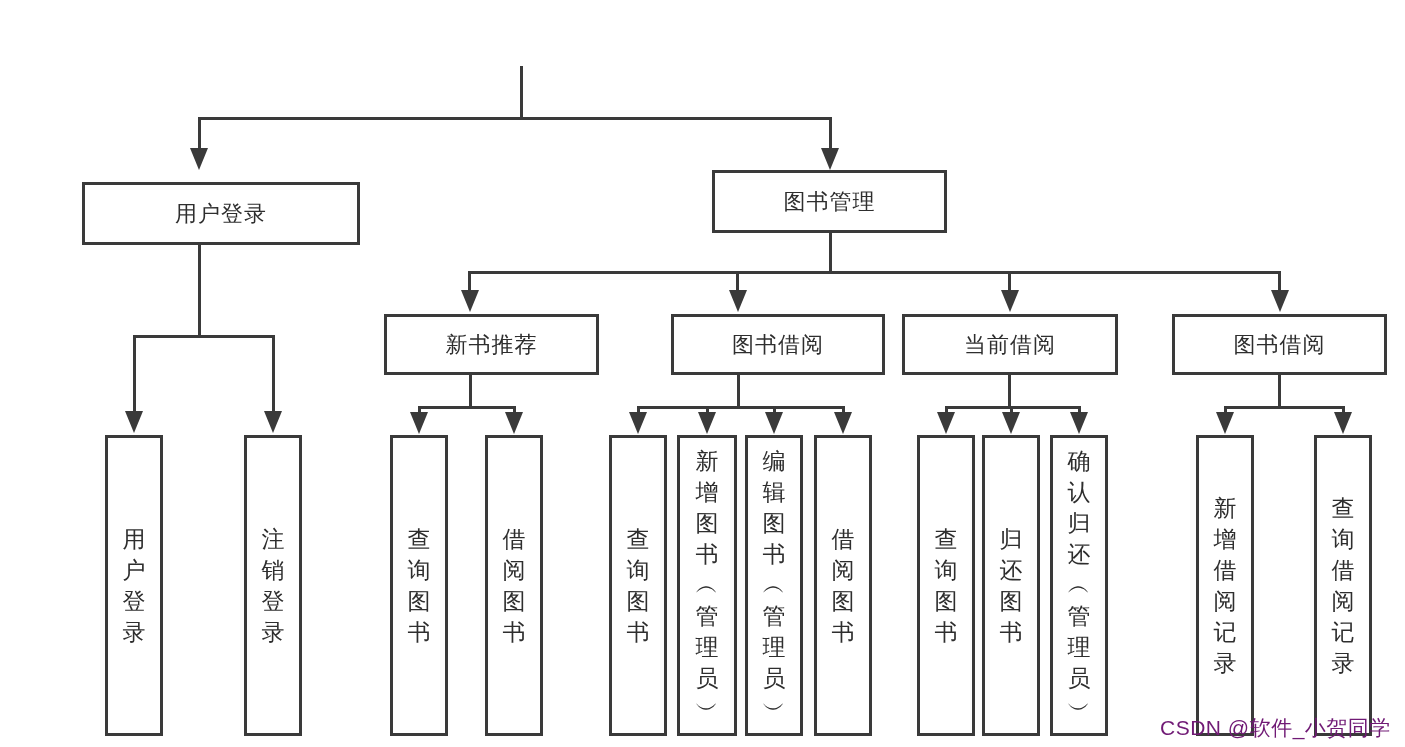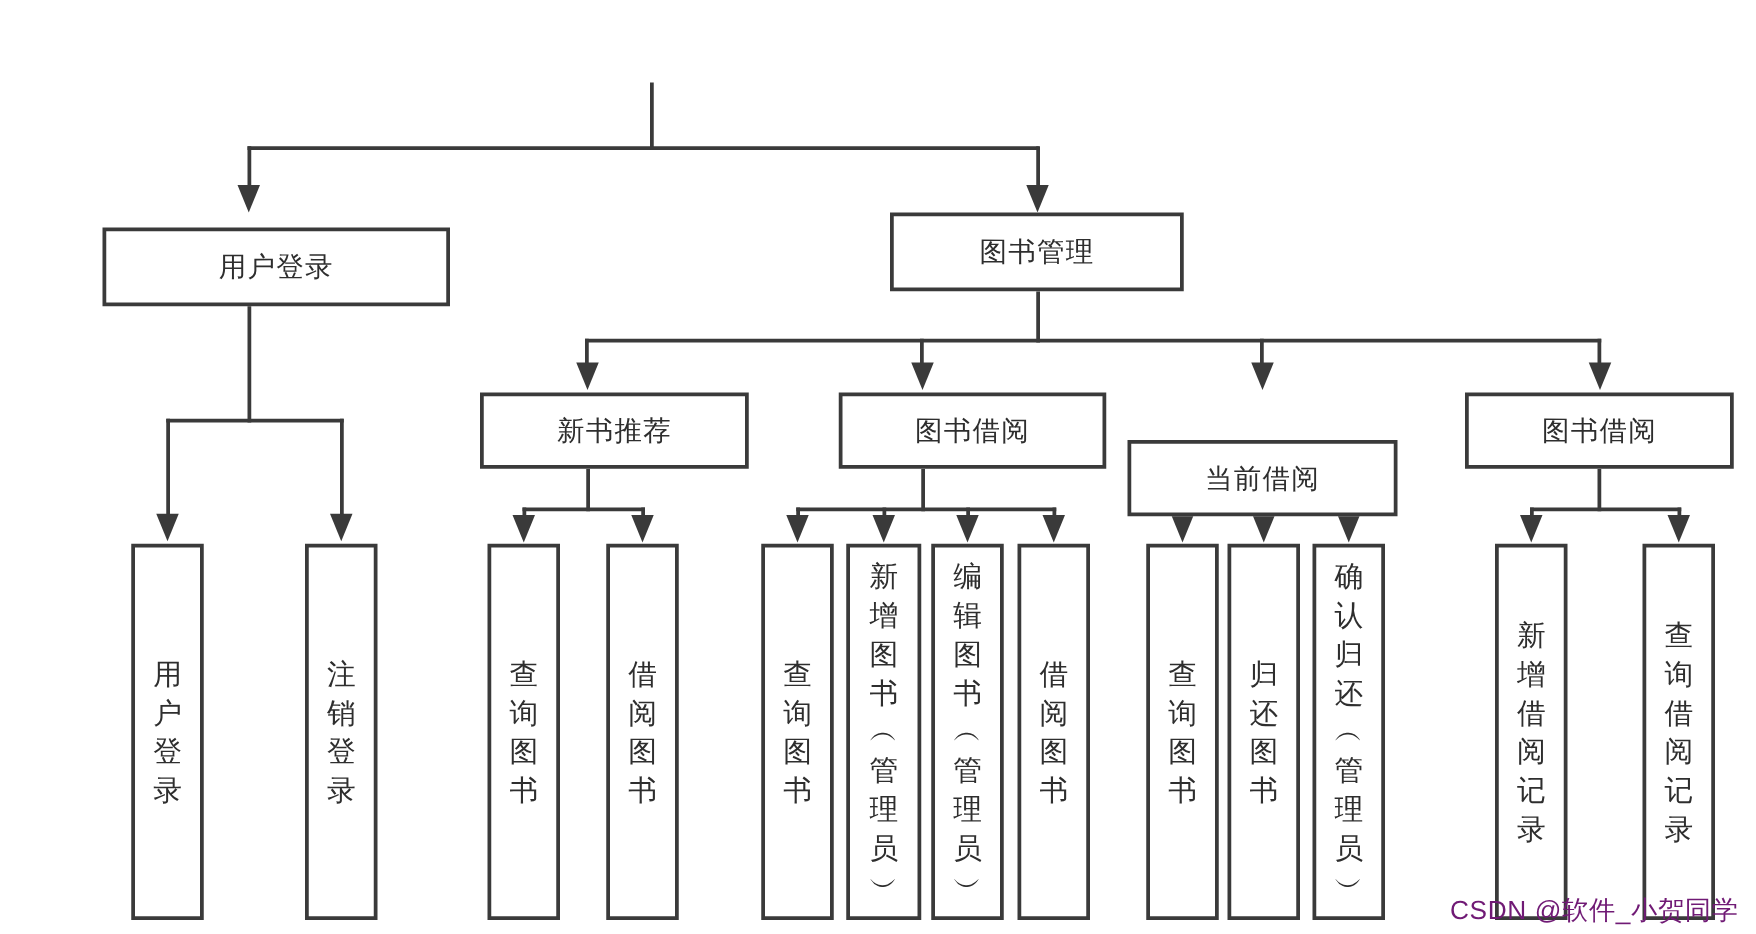--- a/index.html
+++ b/index.html
@@ -60,21 +60,21 @@
   <div class="arrow" style="left:461px;top:290px;"></div>
   <div class="vline" style="left:736px;top:271px;height:20px;"></div>
   <div class="arrow" style="left:729px;top:290px;"></div>
   <div class="vline" style="left:1008px;top:271px;height:20px;"></div>
   <div class="arrow" style="left:1001px;top:290px;"></div>
   <div class="vline" style="left:1278px;top:271px;height:20px;"></div>
   <div class="arrow" style="left:1271px;top:290px;"></div>
 
   <div class="box" style="left:363px;top:314px;width:215px;height:61px;margin-left:21px;">新书推荐</div>
   <div class="box" style="left:631px;top:314px;width:214px;height:61px;margin-left:40px;">图书借阅</div>
-  <div class="box" style="left:902px;top:314px;width:216px;height:61px;margin-top:38px;">当前借阅</div>
+  <div class="box" style="left:902px;top:314px;width:216px;height:61px;">当前借阅</div>
   <div class="box" style="left:1172px;top:314px;width:215px;height:61px;">图书借阅</div>
 
   <div class="vline" style="left:469px;top:375px;height:34px;"></div>
   <div class="hline" style="left:418px;top:406px;width:98px;"></div>
   <div class="vline" style="left:418px;top:406px;height:10px;"></div>
   <div class="arrow" style="left:410px;top:412px;"></div>
   <div class="vline" style="left:513px;top:406px;height:10px;"></div>
   <div class="arrow" style="left:505px;top:412px;"></div>
 
   <div class="vline" style="left:737px;top:375px;height:34px;"></div>

